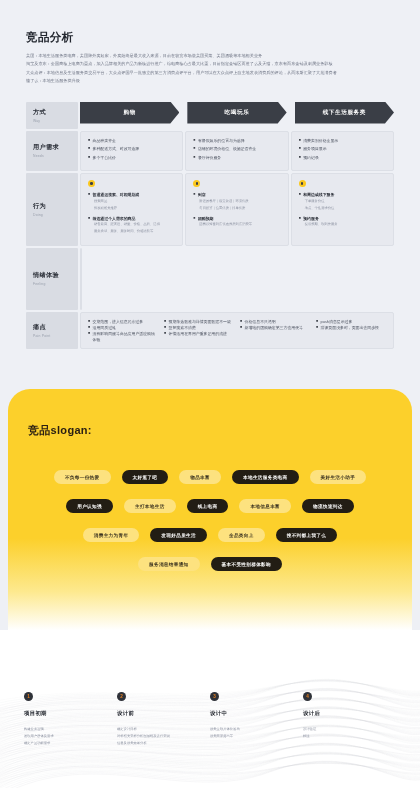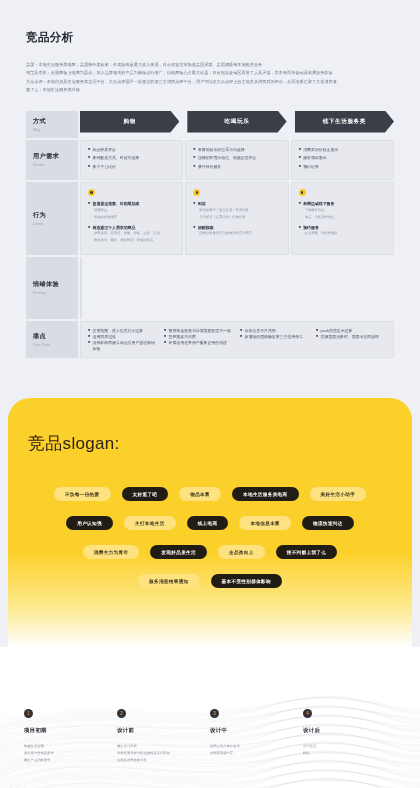--- a/index.html
+++ b/index.html
@@ -9,21 +9,21 @@
     background: #eef0f5;
     color: #2b2f38;
     width: 420px;
     overflow-x: hidden;
   }
 
   
   .sec-analysis { background: #eef0f5; padding: 30px 26px 26px 26px; }
   .sec-title {
     font-size: 11.5px; font-weight: bold; color: #22262e;
-    letter-spacing: .4px; margin-bottom: 16px;
+    letter-spacing: .4px; margin-bottom: 7px;
   }
   .intro { margin-bottom: 16px; }
   .intro p {
     font-size: 4.1px; line-height: 2.05; color: #6a7080;
     letter-spacing: .05px; white-space: nowrap; overflow: hidden;
   }
 
   
   .journey { display: flex; flex-direction: column; gap: 2px; }
   .jrow { display: flex; gap: 2px; align-items: stretch; }
@@ -91,21 +91,21 @@
     transform: translate(-50%,0); text-align: center; white-space: pre-line; z-index: 2;
   }
 
   
   .sec-slogan {
     margin: 14px 8px 0 8px;
     background: linear-gradient(180deg,#fcd02b 0%,#fcd02b 62%,#fde98e 84%,#ffffff 100%);
     border-radius: 22px 22px 0 0;
     padding: 34px 20px 44px 20px;
   }
-  .slogan-title { font-size: 17px; font-weight: normal; color: #2b2013; margin-bottom: 32px; letter-spacing: .3px; }
+  .slogan-title { font-size: 11px; font-weight: bold; color: #2b2013; margin-bottom: 32px; letter-spacing: .3px; }
   .pillrow { display: flex; justify-content: center; gap: 11px; margin-bottom: 15px; flex-wrap: nowrap; }
   .pill {
     font-size: 4.6px; letter-spacing: .35px; white-space: nowrap;
     padding: 4.5px 11px; border-radius: 30px; font-weight: bold;
   }
   .pill.dark { background: #221d14; color: #ffffff; }
   .pill.light { background: #fde27f; color: #3b3320; }
 
   
   .sec-flow { background: #ffffff; padding: 22px 0 0 0; position: relative; min-height: 180px; }

